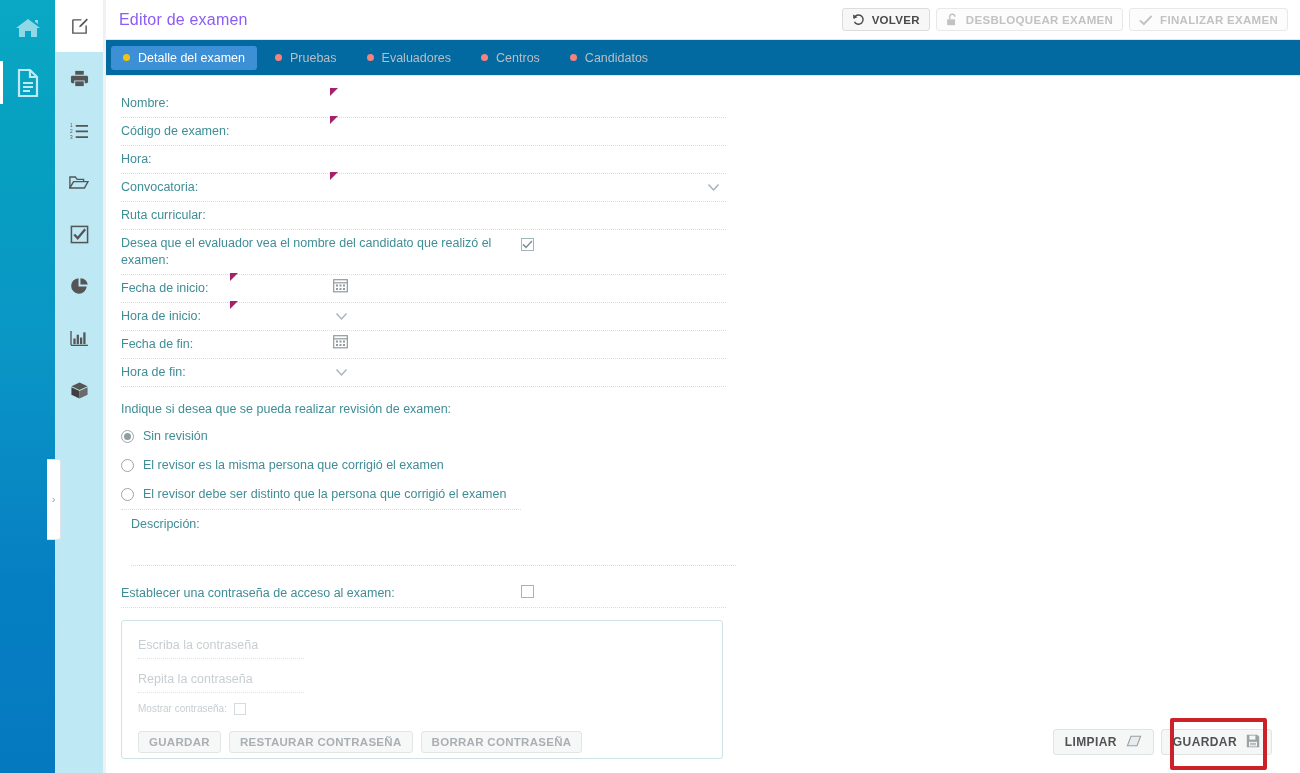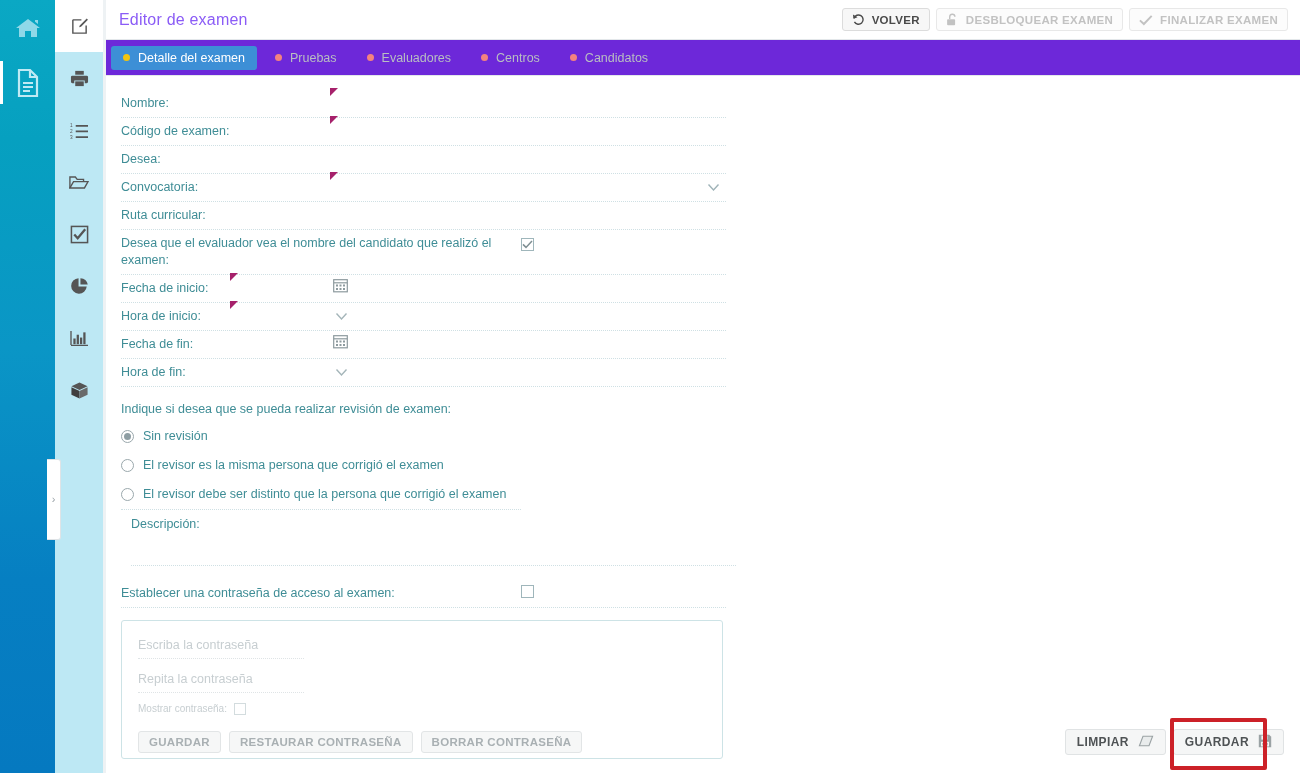--- a/index.html
+++ b/index.html
@@ -67,21 +67,21 @@
     height:23px; padding:0 9px;
     border:1px solid #dcdcdc; background:#f7f7f7; border-radius:3px;
     font-size:11.5px; font-weight:bold; color:#4a4a4a; letter-spacing:.3px;
     cursor:pointer; white-space:nowrap;
   }
   .tbtn.disabled { color:#c2c2c2; border-color:#e8e8e8; background:#fcfcfc; cursor:default; }
   .tbtn svg { display:block; flex:0 0 auto; }
 
   
   .tabbar {
-    height:36px; background:#6d28d9; border-bottom:1px solid #e3e7ea;
+    height:36px; background:#0369a1; border-bottom:1px solid #e3e7ea;
     display:flex; align-items:center; padding-left:8px; gap:6px;
   }
   .tab {
     display:inline-flex; align-items:center; gap:8px;
     height:24px; padding:0 12px; border-radius:3px;
     font-size:12.5px; color:#b9bec2; cursor:pointer; white-space:nowrap;
   }
   .tab .dot { width:7px; height:7px; border-radius:50%; flex:0 0 7px; }
   .tab.active { background:#3d8fd6; color:#ffffff; }
 
@@ -136,21 +136,21 @@
   .pwd-show .cb2 { width:12px; height:12px; border:1px solid #d3dcde; background:#fff; }
   .pwd-btns { display:flex; gap:8px; padding-top:16px; }
   .pbtn {
     height:22px; padding:0 10px; border:1px solid #e2e5e6; background:#f6f7f7;
     border-radius:3px; font-size:11.5px; font-weight:bold; color:#a9b0b3;
     letter-spacing:.3px; display:inline-flex; align-items:center; cursor:pointer;
   }
 
   
   .footer-actions {
-    position:absolute; right:16px; bottom:17px; display:flex; gap:7px; align-items:center;
+    position:absolute; right:28px; bottom:17px; display:flex; gap:7px; align-items:center;
   }
   .fbtn {
     display:inline-flex; align-items:center; gap:9px;
     height:26px; padding:0 11px;
     border:1px solid #e0e3e4; background:#f5f6f6; border-radius:3px;
     font-size:12px; font-weight:bold; color:#4f5355; letter-spacing:.4px;
     cursor:pointer; white-space:nowrap;
   }
   .highlight-box {
     position:absolute; left:1170px; top:718px; width:97px; height:52px;
@@ -328,21 +328,21 @@
         <i class="req"></i>
         <span class="flabel">Nombre:</span>
       </div>
 
       <div class="frow">
         <i class="req"></i>
         <span class="flabel">Código de examen:</span>
       </div>
 
       <div class="frow">
-        <span class="flabel">Desea:</span>
+        <span class="flabel">Hora:</span>
       </div>
 
       <div class="frow">
         <i class="req"></i>
         <span class="flabel">Convocatoria:</span>
         <span class="chev-right">
           <svg width="13" height="9" viewBox="0 0 13 9">
               <path fill="none" stroke="#9fb3b8" stroke-width="1.4" d="M1.5 1.5 L6.5 7 L11.5 1.5"></path>
             </svg>
         </span>

